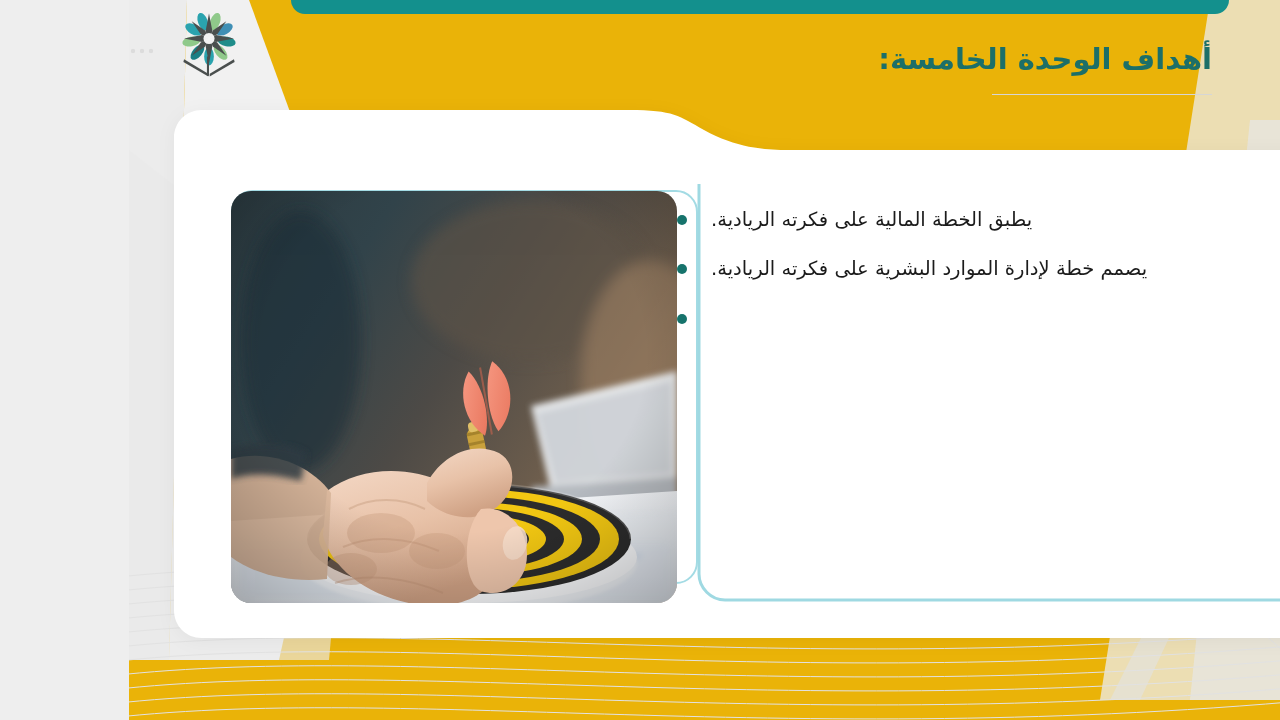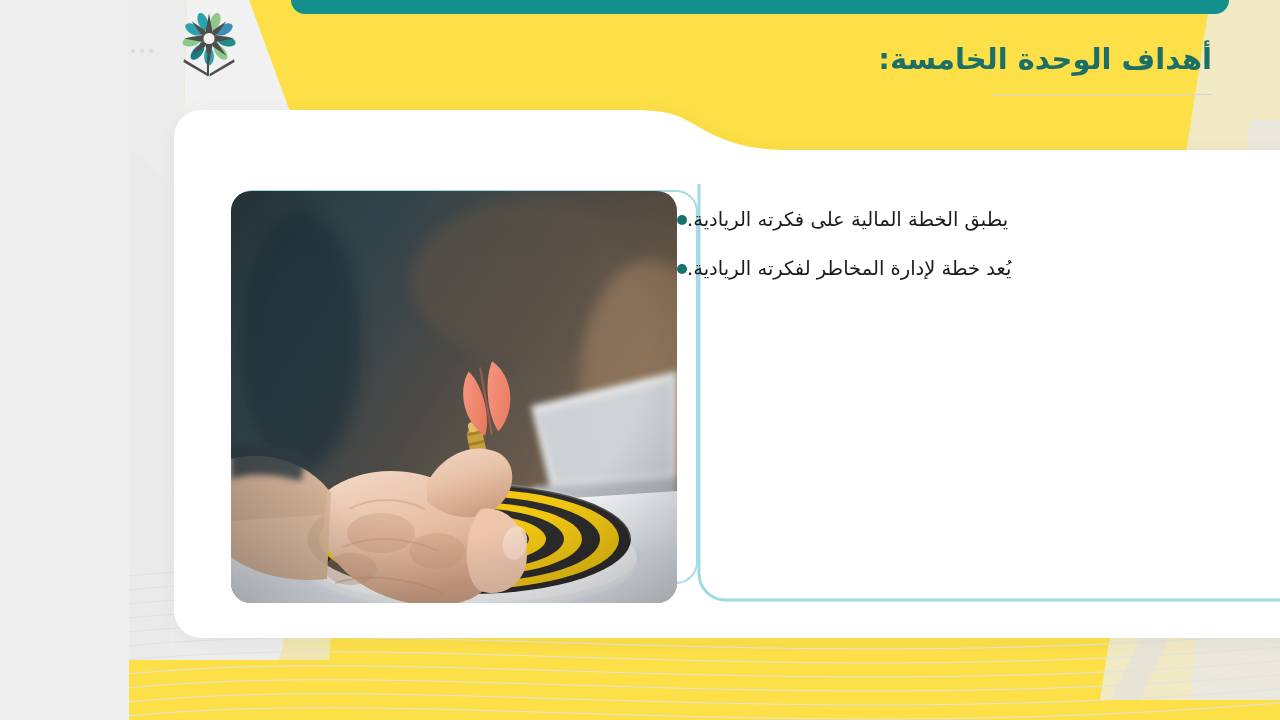--- a/index.html
+++ b/index.html
@@ -5,21 +5,21 @@
 <style>
   * { margin:0; padding:0; box-sizing:border-box; }
   html,body{ width:1280px; height:720px; overflow:hidden; }
   body{
     font-family:"DejaVu Sans","Liberation Sans",sans-serif;
     background:#eeeeee;
     position:relative;
   }
 
   
-  #slide{ position:absolute; inset:0; width:1151px; height:720px; background:#fde047; overflow:hidden; }
+  #slide{ position:absolute; inset:0; width:1151px; height:720px; background:#eab308; overflow:hidden; }
 
   
   .bg-wave-field{
     position:absolute; left:0; bottom:0; width:1280px; height:150px;
     overflow:hidden; pointer-events:none;
   }
   .bg-left-geo{
     position:absolute; left:0; top:0; width:230px; height:660px;
     overflow:hidden; pointer-events:none;
   }
@@ -84,20 +84,21 @@
   }
   .bullet-dot{
     width:10px; height:10px; border-radius:50%;
     background:#16736c; flex:0 0 auto;
     margin-top:10px; margin-left:12px;
   }
   .bullet-text{
     font-size:19.5px; color:#1b1b1b; line-height:1.5;
     font-weight:500;
     white-space:nowrap;
+    margin-left:24px;
   }
 </style>
 </head>
 <body>
 
 <div id="slide">
 
   <div class="bg-left-geo">
     <svg width="230" height="660" viewBox="0 0 230 660">
       <polygon points="0,0 58,0 40,660 0,660" fill="#ececec"></polygon>
@@ -348,22 +349,25 @@
     </svg>
   </div>
 
   <div class="bullets">
 
     <div class="bullet-row">
       <span class="bullet-text">يطبق الخطة المالية على فكرته الريادية.</span>
       <span class="bullet-dot"></span>
     </div>
 
-
     <div class="bullet-row">
-      <span class="bullet-text">يُعد خطة لإدارة المخاطر لفكرته الريادية.</span>
+      <span class="bullet-text">يصمم خطة لإدارة الموارد البشرية على فكرته الريادية.</span>
       <span class="bullet-dot"></span>
     </div>
 
+    <div class="bullet-row">
+      <span class="bullet-dot"></span>
+    </div>
+
 
   </div>
 
 </div>
 
 </body></html>

